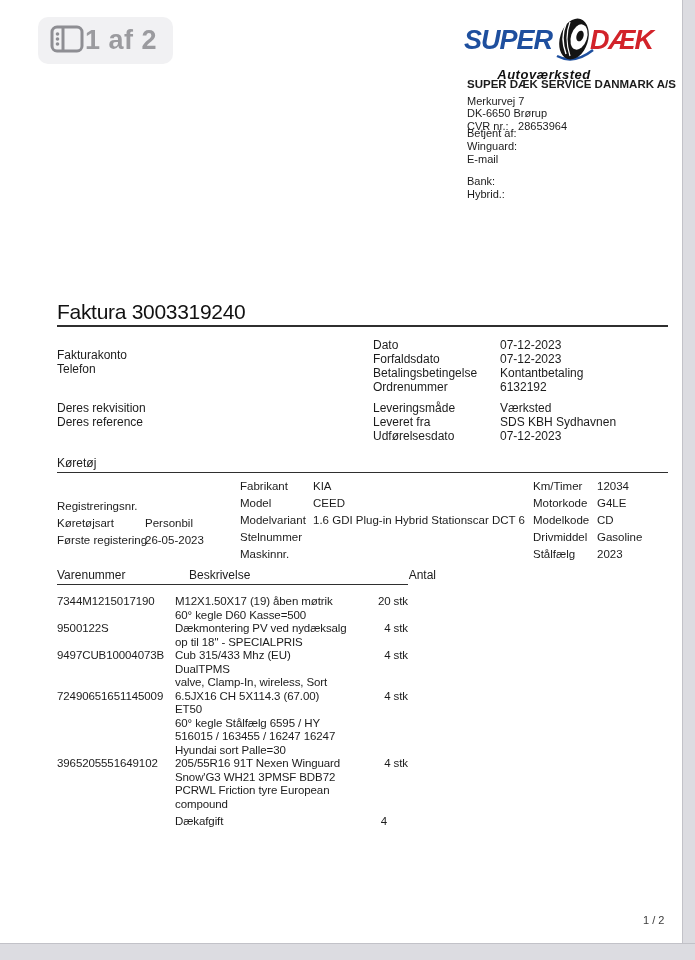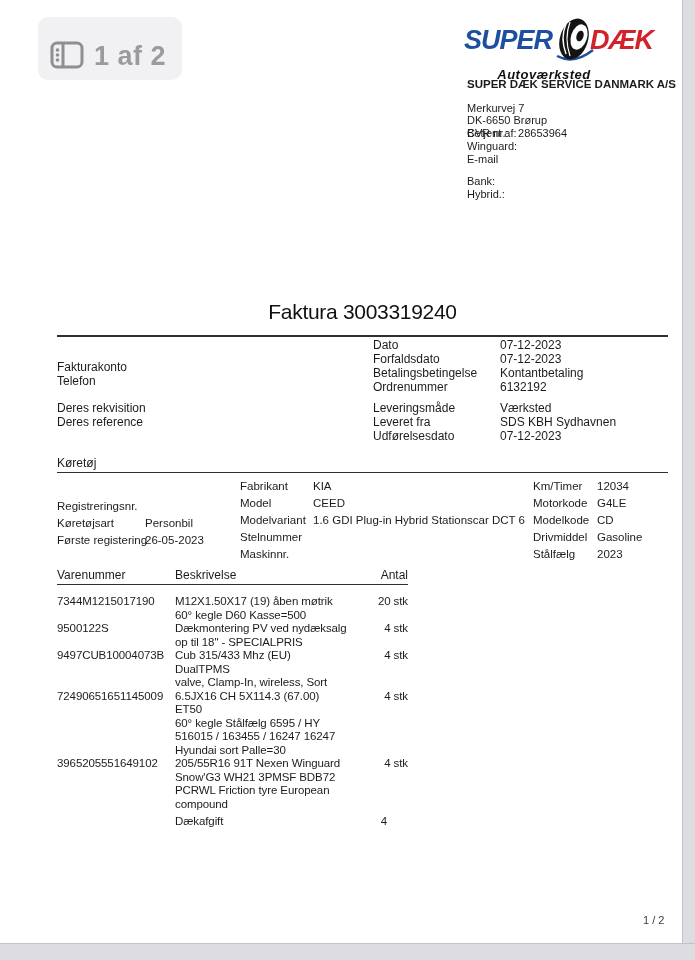--- a/index.html
+++ b/index.html
@@ -3,59 +3,59 @@
 <meta charset="utf-8">
 <style>
   html,body{margin:0;padding:0;}
   body{
     width:695px;height:960px;position:relative;background:#ffffff;
     font-family:"Liberation Sans", sans-serif;color:#1c1c1c;overflow:hidden;
   }
   
   .edge-right{position:absolute;right:0;top:0;width:12px;height:960px;background:#dcdce1;border-left:1px solid #c2c2c8;}
   .edge-bottom{position:absolute;left:0;bottom:0;width:695px;height:16px;background:#dcdce1;border-top:1px solid #c2c2c8;}
-  .badge{position:absolute;left:38px;top:17px;height:47px;padding:16px 16px 0 12px;background:#f1f1f3;
-    border-radius:10px;display:flex;align-items:center;gap:10px;}
+  .badge{position:absolute;left:38px;top:17px;height:47px;padding:0 16px 0 12px;background:#f1f1f3;
+    border-radius:10px;display:flex;align-items:center;gap:1px;}
   .badge-text{font-size:27px;font-weight:bold;color:#9b9b9f;letter-spacing:.5px;}
   
   .logo{position:absolute;left:464px;top:14px;width:210px;}
   .logo-row{display:flex;align-items:center;}
   .logo-word{font-size:27px;font-weight:bold;font-style:italic;letter-spacing:-1px;line-height:1;}
   .logo-super{color:#1e4f9e;}
   .logo-daek{color:#d2232a;}
   .logo-tire{margin:0 -4px 0 2px;position:relative;top:2px;}
   .logo-tagline{font-size:13px;font-weight:bold;font-style:italic;color:#111;text-align:center;width:160px;margin-top:1px;letter-spacing:.5px;}
   
   .company{position:absolute;left:467px;top:78px;font-size:11px;line-height:12.5px;}
-  .company .co-name{font-weight:bold;font-size:11.5px;margin-bottom:11px;}
+  .company .co-name{font-weight:bold;font-size:11.5px;margin-bottom:4px;}
   .cvr-label{display:inline-block;width:48px;}
   .served{position:absolute;left:467px;top:127px;font-size:11px;line-height:13px;}
   .served .grp2{margin-top:9px;}
   
-  .title-block{position:absolute;left:57px;top:300px;width:611px;border-bottom:2px solid #2f2f2f;padding-bottom:11px;text-align:center;}
+  .title-block{position:absolute;left:57px;top:300px;width:611px;border-bottom:2px solid #2f2f2f;padding-bottom:1px;}
   .doc-title{font-size:21px;letter-spacing:-.3px;color:#111;}
   .info{position:absolute;left:57px;top:338px;width:611px;font-size:12px;line-height:14px;}
-  .fk{position:absolute;left:0;top:22px;}
+  .fk{position:absolute;left:0;top:10px;}
   .details{position:absolute;left:316px;top:0;}
   .drow{display:grid;grid-template-columns:127px auto;}
   .deres{position:absolute;left:0;top:63px;}
   .delivery{position:absolute;left:316px;top:63px;}
   
   .vehicle{position:absolute;left:57px;top:456px;width:611px;font-size:11.5px;}
   .sec-head{border-bottom:1.5px solid #2f2f2f;padding-bottom:2px;width:611px;font-size:12px;}
   .vcols{position:relative;height:96px;margin-top:5px;line-height:17px;white-space:nowrap;}
   .v1{position:absolute;left:0;top:0;margin-top:20px;}
   .v1 .vrow{display:grid;grid-template-columns:88px auto;}
   .v2{position:absolute;left:183px;top:0;}
   .v2 .vrow{display:grid;grid-template-columns:73px auto;}
   .v3{position:absolute;left:476px;top:0;}
   .v3 .vrow{display:grid;grid-template-columns:64px auto;}
   
   .items{position:absolute;left:57px;top:568px;width:611px;font-size:11.5px;}
-  .ithead{width:351px;display:grid;grid-template-columns:118px 173px 60px;border-bottom:1.5px solid #2f2f2f;padding-bottom:2px;font-size:12px;}
+  .ithead{width:351px;display:grid;grid-template-columns:118px 173px 60px;border-bottom:1.5px solid #2f2f2f;padding-bottom:2px;font-size:12px;gap:14px;}
   .ithead .h-qty{text-align:right;}
   .itbody{margin-top:10px;width:351px;line-height:13.5px;letter-spacing:-.1px;}
   .itrow{display:grid;grid-template-columns:118px 173px 60px;}
   .c-desc{white-space:pre-line;}
   .c-qty{text-align:right;}
   .itrow.last{margin-top:4px;}
   .itrow.last .c-qty{padding-right:21px;}
   
   .pagenum{position:absolute;left:643px;top:914px;font-size:11px;color:#3c3c3c;}
 </style>

